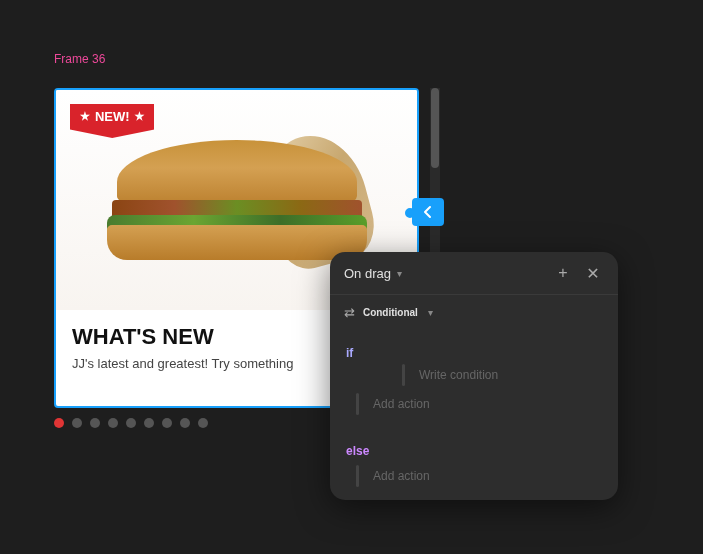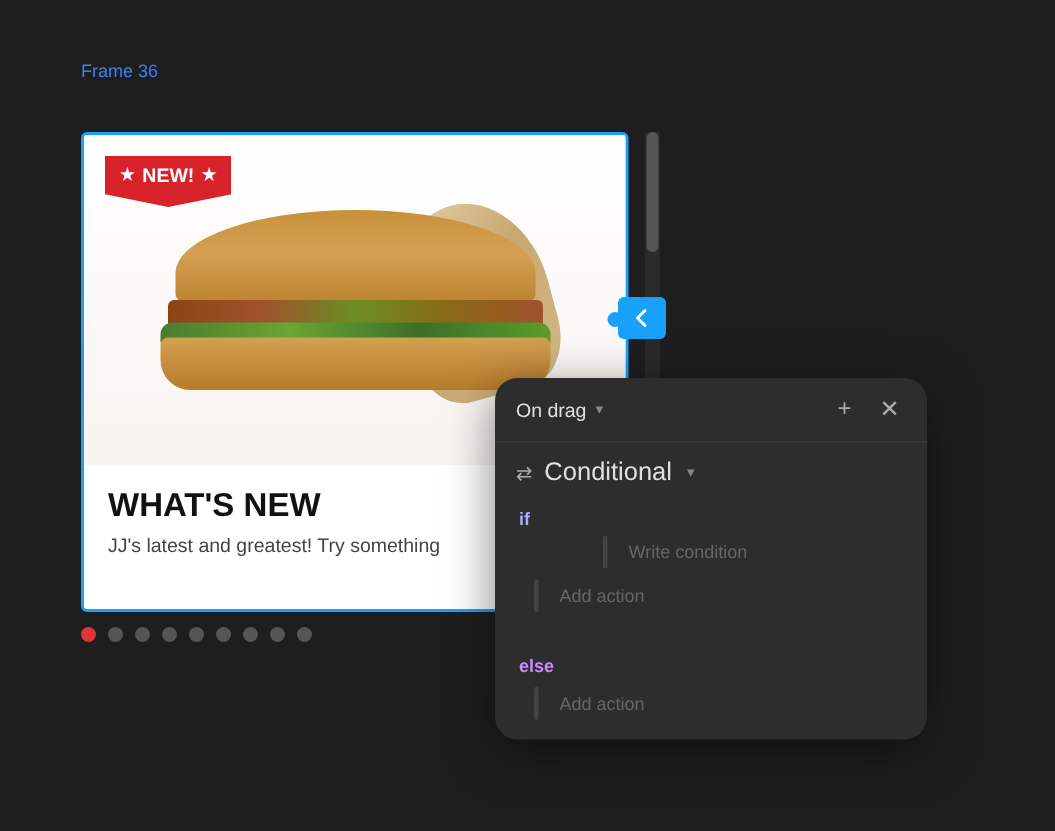--- a/index.html
+++ b/index.html
@@ -8,23 +8,23 @@
       height: 554px;
       background: #1e1e1e;
       font-family: -apple-system, BlinkMacSystemFont, 'Segoe UI', sans-serif;
       overflow: hidden;
       position: relative;
     }
 
     
     .frame-label {
       position: absolute;
-      top: 40px;
+      top: 52px;
       left: 54px;
-      color: #3b82f6;
+      color: #ec4899;
       font-size: 12px;
     }
 
     
     .card {
       position: absolute;
       top: 88px;
       left: 54px;
       width: 365px;
       height: 320px;
@@ -298,40 +298,41 @@
       margin-bottom: 10px;
     }
 
     .conditional-icon {
       color: #aaa;
       font-size: 13px;
     }
 
     .conditional-label {
       color: #e0e0e0;
-      font-size: 17px;
-      font-weight: 400;
+      font-size: 10px;
+      font-weight: 700;
     }
 
     .conditional-chevron {
       color: #888;
       font-size: 10px;
       margin-left: 2px;
     }
 
     .if-block {
       padding: 4px 0;
     }
 
     .if-keyword {
       color: #aaaaff;
       font-size: 12px;
       font-weight: 600;
       margin-bottom: 4px;
       margin-left: 2px;
+      margin-top: 12px;
     }
 
     .else-keyword {
       color: #cc88ff;
       font-size: 12px;
       font-weight: 600;
       margin: 22px 0 4px 2px;
     }
 
     .condition-input-row {

